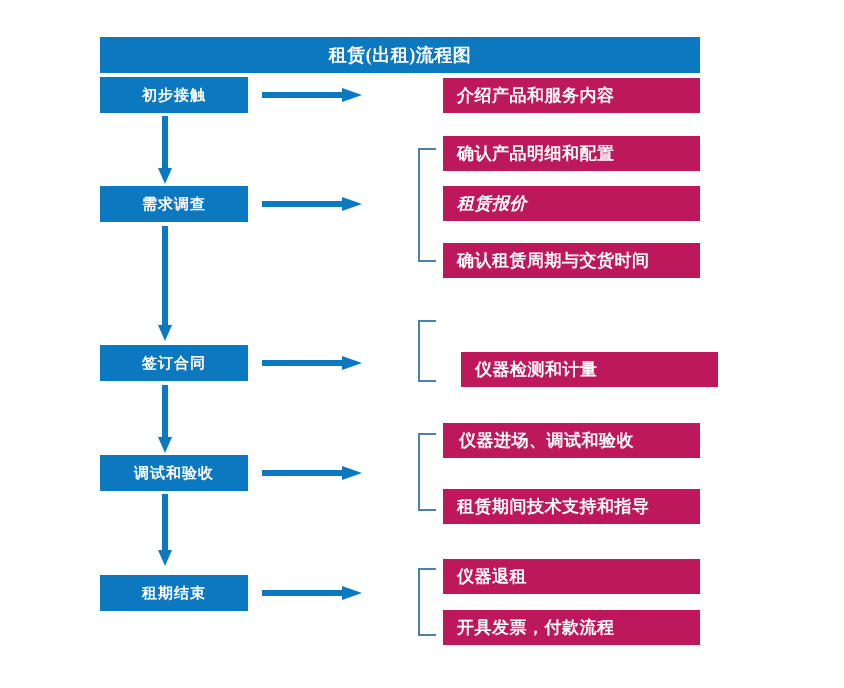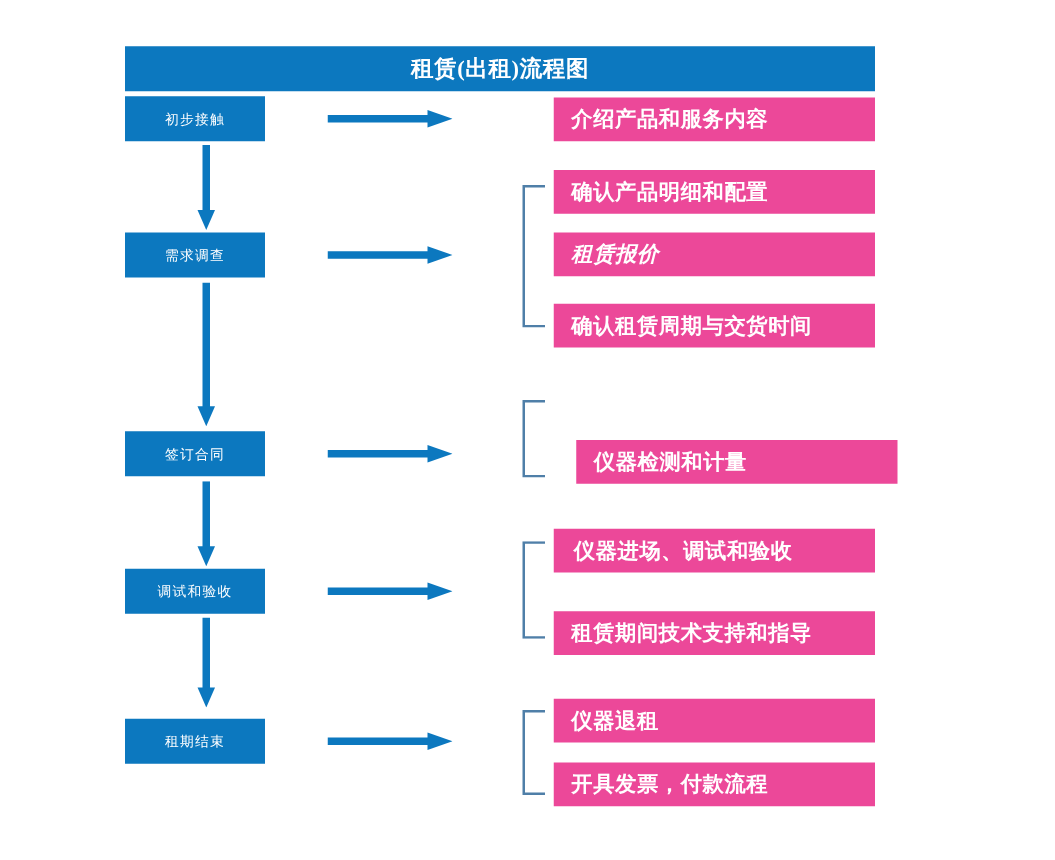--- a/index.html
+++ b/index.html
@@ -35,39 +35,39 @@
     justify-content: center;
     font-size: 18px;
     font-weight: bold;
     letter-spacing: 0.5px;
     margin-top: 25px;
   }
 
   
   .stage-box {
     position: absolute;
-    width: 112px;
+    width: 148px;
     height: 36px;
     background: #0c78bf;
     color: #ffffff;
     display: flex;
     align-items: center;
     justify-content: center;
-    font-size: 11px;
-    font-weight: normal;
+    font-size: 15px;
+    font-weight: bold;
     letter-spacing: 1px;
   }
 
   
   .detail-box {
     position: absolute;
     left: 443px;
     width: 257px;
     height: 35px;
-    background: #ec4899;
+    background: #be185d;
     color: #ffffff;
     display: flex;
     align-items: center;
     justify-content: flex-start;
     padding-left: 14px;
     box-sizing: border-box;
     font-size: 17px;
     font-weight: bold;
     letter-spacing: 0.5px;
     text-align: center;

